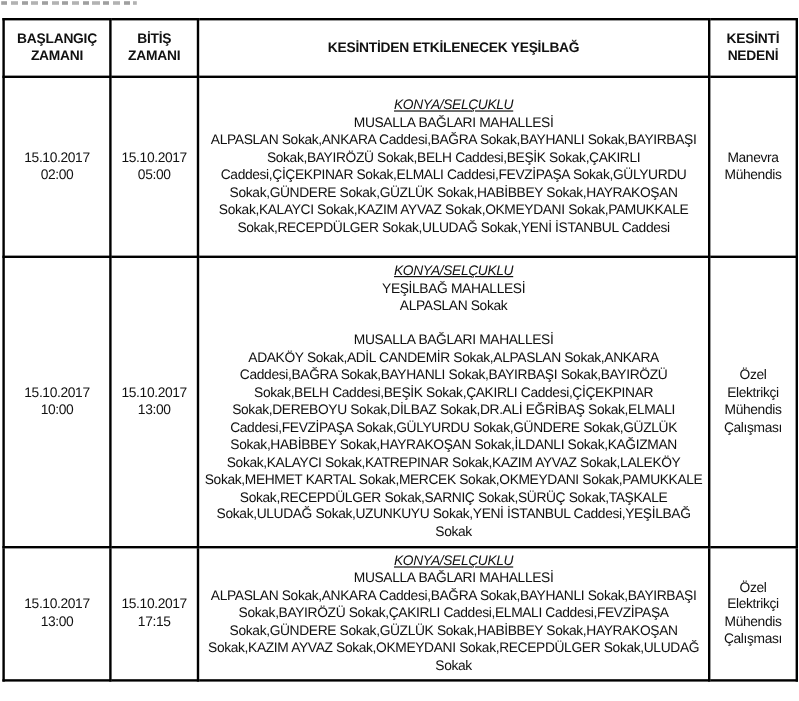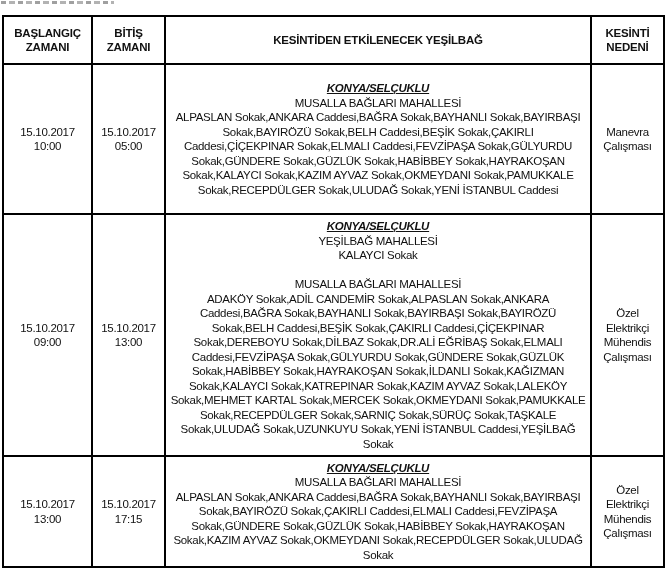--- a/index.html
+++ b/index.html
@@ -50,21 +50,20 @@
   }
   tr.header-row   { height: 48px; }
   tr.row-0        { height: 150px; }
   tr.row-1        { height: 242px; }
   tr.row-2        { height: 111px; }
   .datetime-cell  { line-height: 15px; }
   .regions-cell   { padding: 1px 4px; }
   .district {
     font-style: italic;
     text-decoration: underline;
-    font-weight: bold;
   }
   .group + .group { margin-top: 14.5px; }
   .reason-cell    { line-height: 14.5px; }
 </style>
 </head>
 <body>
 
 <div class="page">
 
   <div class="clipped-fragment"></div>
@@ -82,50 +81,50 @@
         <th>BİTİŞ ZAMANI</th>
         <th>KESİNTİDEN ETKİLENECEK YEŞİLBAĞ</th>
         <th>KESİNTİ NEDENİ</th>
       </tr>
     </thead>
     <tbody>
 
       <tr class="row-0">
         <td class="datetime-cell">
           <span>15.10.2017</span><br>
-          <span>10:00</span>
+          <span>02:00</span>
         </td>
         <td class="datetime-cell">
           <span>15.10.2017</span><br>
           <span>05:00</span>
         </td>
         <td class="regions-cell">
           <div class="district">KONYA/SELÇUKLU</div>
           <div class="group">
             <div>MUSALLA BAĞLARI MAHALLESİ</div>
             <div>ALPASLAN Sokak,ANKARA Caddesi,BAĞRA Sokak,BAYHANLI Sokak,BAYIRBAŞI Sokak,BAYIRÖZÜ Sokak,BELH Caddesi,BEŞİK Sokak,ÇAKIRLI Caddesi,ÇİÇEKPINAR Sokak,ELMALI Caddesi,FEVZİPAŞA Sokak,GÜLYURDU Sokak,GÜNDERE Sokak,GÜZLÜK Sokak,HABİBBEY Sokak,HAYRAKOŞAN Sokak,KALAYCI Sokak,KAZIM AYVAZ Sokak,OKMEYDANI Sokak,PAMUKKALE Sokak,RECEPDÜLGER Sokak,ULUDAĞ Sokak,YENİ İSTANBUL Caddesi</div>
           </div>
         </td>
-        <td class="reason-cell">Manevra Çalışması</td>
+        <td class="reason-cell">Manevra Mühendis</td>
       </tr>
 
       <tr class="row-1">
         <td class="datetime-cell">
           <span>15.10.2017</span><br>
-          <span>09:00</span>
+          <span>10:00</span>
         </td>
         <td class="datetime-cell">
           <span>15.10.2017</span><br>
           <span>13:00</span>
         </td>
         <td class="regions-cell">
           <div class="district">KONYA/SELÇUKLU</div>
           <div class="group">
             <div>YEŞİLBAĞ MAHALLESİ</div>
-            <div>KALAYCI Sokak</div>
+            <div>ALPASLAN Sokak</div>
           </div>
           <div class="group">
             <div>MUSALLA BAĞLARI MAHALLESİ</div>
             <div>ADAKÖY Sokak,ADİL CANDEMİR Sokak,ALPASLAN Sokak,ANKARA Caddesi,BAĞRA Sokak,BAYHANLI Sokak,BAYIRBAŞI Sokak,BAYIRÖZÜ Sokak,BELH Caddesi,BEŞİK Sokak,ÇAKIRLI Caddesi,ÇİÇEKPINAR Sokak,DEREBOYU Sokak,DİLBAZ Sokak,DR.ALİ EĞRİBAŞ Sokak,ELMALI Caddesi,FEVZİPAŞA Sokak,GÜLYURDU Sokak,GÜNDERE Sokak,GÜZLÜK Sokak,HABİBBEY Sokak,HAYRAKOŞAN Sokak,İLDANLI Sokak,KAĞIZMAN Sokak,KALAYCI Sokak,KATREPINAR Sokak,KAZIM AYVAZ Sokak,LALEKÖY Sokak,MEHMET KARTAL Sokak,MERCEK Sokak,OKMEYDANI Sokak,PAMUKKALE Sokak,RECEPDÜLGER Sokak,SARNIÇ Sokak,SÜRÜÇ Sokak,TAŞKALE Sokak,ULUDAĞ Sokak,UZUNKUYU Sokak,YENİ İSTANBUL Caddesi,YEŞİLBAĞ Sokak</div>
           </div>
         </td>
         <td class="reason-cell">Özel Elektrikçi Mühendis Çalışması</td>
       </tr>
 
       <tr class="row-2">

